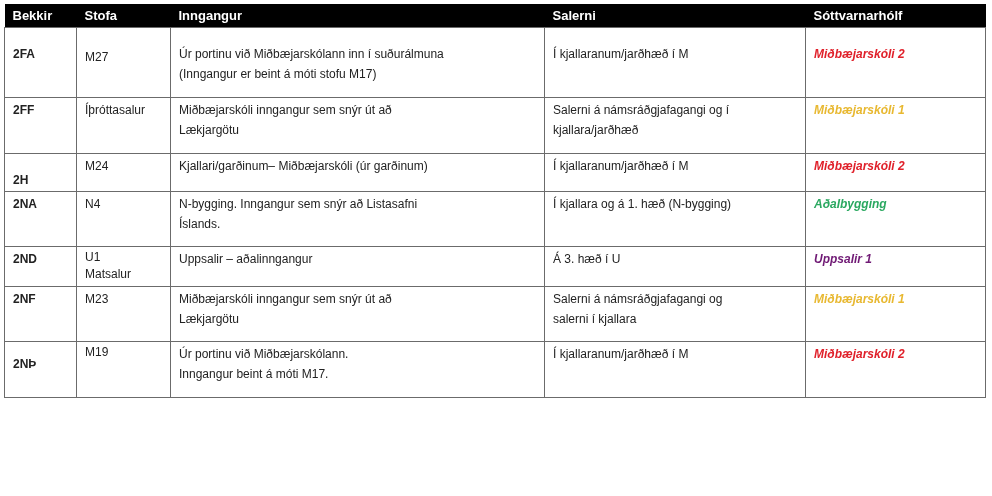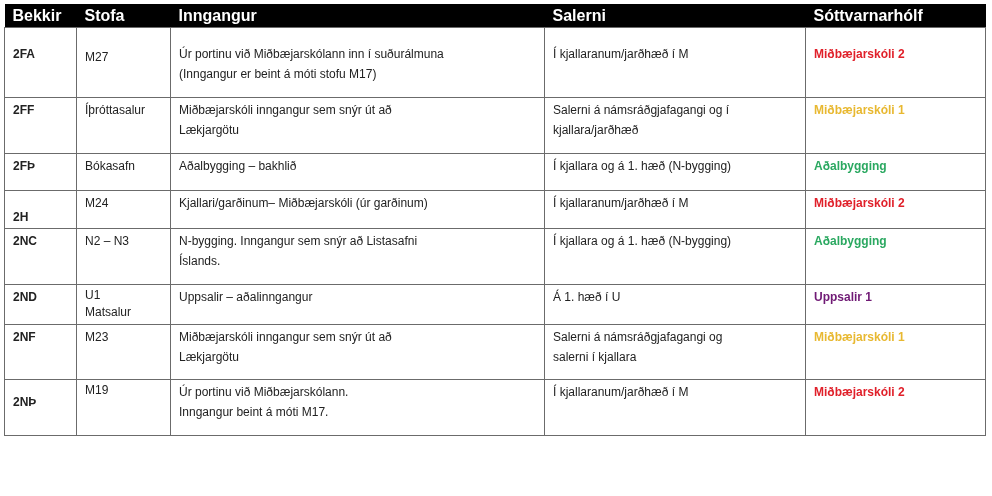--- a/index.html
+++ b/index.html
@@ -20,21 +20,21 @@
     left: 4px;
     top: 4px;
     border-collapse: collapse;
     table-layout: fixed;
     width: 981px;
   }
   table.doc-table th {
     background: #000000;
     color: #ffffff;
     font-weight: bold;
-    font-size: 16px;
+    font-size: 13px;
     text-align: left;
     height: 23px;
     padding: 0 0 0 8px;
     line-height: 23px;
     border: none;
     white-space: nowrap;
   }
   table.doc-table td {
     border: 1px solid #6b6b6b;
     vertical-align: top;
@@ -44,20 +44,21 @@
     color: #222222;
   }
   td.bekkir {
     font-weight: bold;
     font-size: 17px;
     color: #111111;
   }
   td.zone {
     font-weight: bold;
     font-size: 14.5px;
+    font-style: italic;
   }
   td .line { display: block; }
 </style>
 </head>
 <body>
 
 <table class="doc-table">
   <colgroup>
     <col style="width:72px">
     <col style="width:94px">
@@ -96,69 +97,58 @@
         <span class="line">Miðbæjarskóli inngangur sem snýr út að</span>
         <span class="line">Lækjargötu</span>
       </td>
       <td style="padding-top:2px">
         <span class="line">Salerni á námsráðgjafagangi og í</span>
         <span class="line">kjallara/jarðhæð</span>
       </td>
       <td class="zone" style="padding-top:2px; color:#e8b830"><span>Miðbæjarskóli 1</span></td>
     </tr>
 
-    <tr style="height:37px">
-      <td class="bekkir" style="padding-top:2px"><span>2FÞ</span></td>
-      <td style="padding-top:2px"><span>Bókasafn</span></td>
-      <td style="padding-top:2px">
-        <span class="line">Aðalbygging – bakhlið</span>
-      </td>
-      <td style="padding-top:2px">
-        <span class="line">Í kjallara og á 1. hæð (N-bygging)</span>
-      </td>
-      <td class="zone" style="padding-top:2px; color:#2aa860"><span>Aðalbygging</span></td>
-    </tr>
 
     <tr style="height:38px">
       <td class="bekkir" style="padding-top:16px"><span>2H</span></td>
       <td style="padding-top:2px"><span>M24</span></td>
       <td style="padding-top:2px">
         <span class="line">Kjallari/garðinum– Miðbæjarskóli (úr garðinum)</span>
       </td>
       <td style="padding-top:2px">
         <span class="line">Í kjallaranum/jarðhæð í M</span>
       </td>
       <td class="zone" style="padding-top:2px; color:#e0202a"><span>Miðbæjarskóli 2</span></td>
     </tr>
 
-
-    <tr style="height:56px">
-      <td class="bekkir" style="padding-top:2px"><span>2NC</span></td>
-      <td style="padding-top:2px"><span>N2 – N3</span></td>
+    <tr style="height:55px">
+      <td class="bekkir" style="padding-top:2px"><span>2NA</span></td>
+      <td style="padding-top:2px"><span>N4</span></td>
       <td style="padding-top:2px">
         <span class="line">N-bygging. Inngangur sem snýr að Listasafni</span>
         <span class="line">Íslands.</span>
       </td>
       <td style="padding-top:2px">
         <span class="line">Í kjallara og á 1. hæð (N-bygging)</span>
       </td>
       <td class="zone" style="padding-top:2px; color:#2aa860"><span>Aðalbygging</span></td>
     </tr>
+
 
     <tr style="height:40px">
       <td class="bekkir" style="padding-top:2px"><span>2ND</span></td>
       <td style="padding-top:2px; line-height:17px">
         <span class="line">U1</span>
         <span class="line">Matsalur</span>
       </td>
       <td style="padding-top:2px">
         <span class="line">Uppsalir – aðalinngangur</span>
       </td>
       <td style="padding-top:2px">
-        <span class="line">Á 1. hæð í U</span>
+        <span class="line">Á 3. hæð í U</span>
       </td>
       <td class="zone" style="padding-top:2px; color:#701a75"><span>Uppsalir 1</span></td>
     </tr>
 
     <tr style="height:55px">
       <td class="bekkir" style="padding-top:2px"><span>2NF</span></td>
       <td style="padding-top:2px"><span>M23</span></td>
       <td style="padding-top:2px">
         <span class="line">Miðbæjarskóli inngangur sem snýr út að</span>
         <span class="line">Lækjargötu</span>

